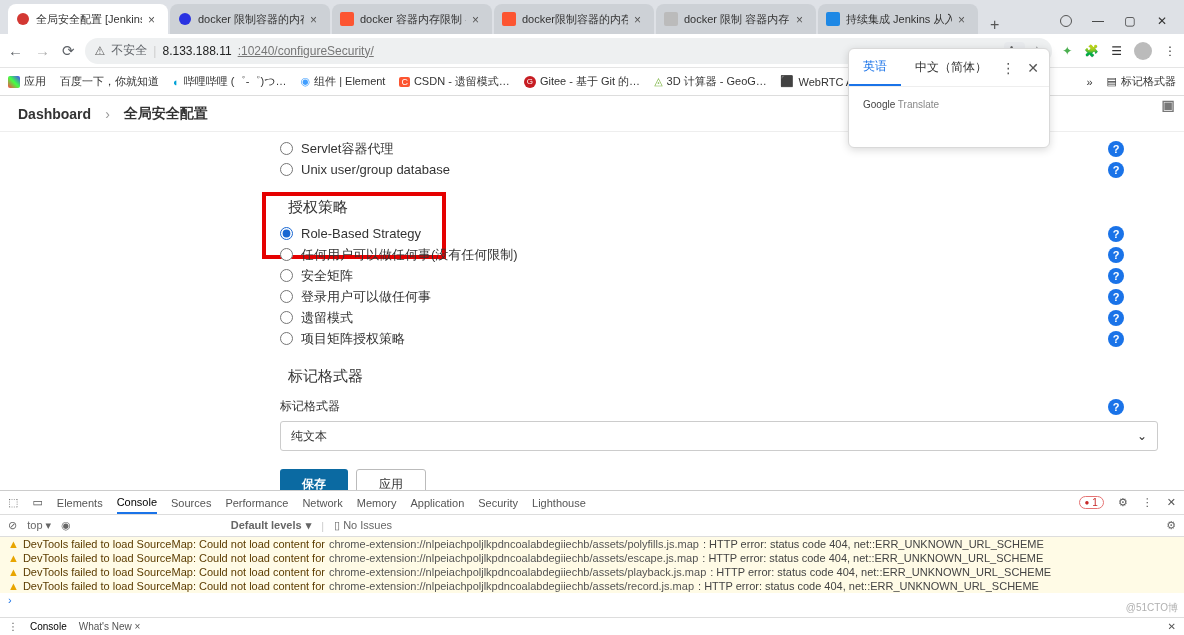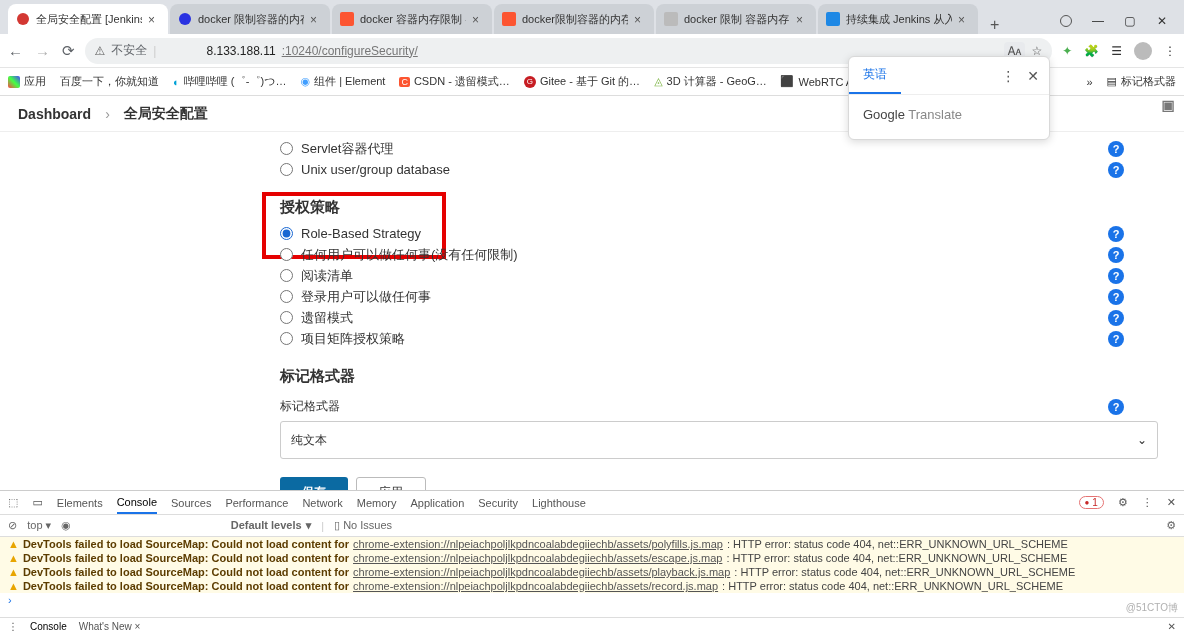--- a/index.html
+++ b/index.html
@@ -27,50 +27,50 @@
   .bookmarks .spacer { flex: 1; }
   
   .breadcrumb { height: 36px; display: flex; align-items: center; padding: 0 18px; font-size: 14px; font-weight: bold; gap: 14px; border-bottom: 1px solid #eee; }
   .breadcrumb .sep { color: #999; font-weight: normal;}
   
   .content { padding: 4px 36px 10px 280px; position:relative;}
   .radio-group { margin-bottom: 18px; }
   .radio-line { display: flex; align-items: center; height: 21px; font-size: 13px; gap: 8px; position:relative;}
   .radio-line input { margin: 0; accent-color:#1967d2;}
   .help { position:absolute; right:24px; width:16px;height:16px;border-radius:50%;background:#1a73e8;color:#fff;display:flex;align-items:center;justify-content:center;font-size:11px;font-weight:bold;}
-  .section-title { font-size: 15px; font-weight: bold; margin: 14px 0 6px; }
+  .section-title { font-size: 15px; font-weight: normal; margin: 14px 8px 6px; }
   .redbox{position:absolute;border:4px solid #e50000;left:262px;top:-3px;width:184px;height:67px;}
   .small-label{font-size:12px;color:#333;margin:6px 0 6px;}
-  .selectbox{width:878px;height:38px;border:1px solid #ccc;border-radius:3px;display:flex;align-items:center;justify-content:space-between;padding:0 10px;font-size:12px;}
+  .selectbox{width:878px;height:30px;border:1px solid #ccc;border-radius:3px;display:flex;align-items:center;justify-content:space-between;padding:0 10px;font-size:12px;}
   .btnrow{margin-top:18px;display:flex;gap:8px;}
   .primary-btn{background:#0b6aa2;color:#fff;border:none;border-radius:3px;height:30px;padding:0 22px;font-size:12px;font-weight:bold;}
   .secondary-btn{background:#fff;color:#333;border:1px solid #bbb;border-radius:3px;height:30px;padding:0 22px;font-size:12px;}
   
-  .gt-popup{position:absolute;top:56px;right:134px;width:202px;height:84px;background:#fff;border:1px solid #d9d9d9;border-radius:6px;box-shadow:0 2px 8px rgba(0,0,0,0.15);}
+  .gt-popup{position:absolute;top:48px;right:134px;width:202px;height:100px;background:#fff;border:1px solid #d9d9d9;border-radius:6px;box-shadow:0 2px 8px rgba(0,0,0,0.15);}
   .gt-tabs{display:flex;align-items:center;height:38px;border-bottom:1px solid #eee;}
   .gt-tab{padding:0 14px;font-size:12px;height:100%;display:flex;align-items:center;}
   .gt-tab.active{color:#1a73e8;border-bottom:2px solid #1a73e8;}
   .gt-actions{margin-left:auto;display:flex;gap:12px;padding-right:10px;color:#555;font-size:14px;}
-  .gt-body{font-size:13px;color:#555;padding:12px 14px;}
+  .gt-body{font-size:10px;color:#555;padding:12px 14px;}
   
   .devtools{position:absolute;left:0;right:0;bottom:18px;height:127px;background:#fff;border-top:1px solid #ccc;font-size:11px;}
   .dt-tabs{height:24px;border-bottom:1px solid #ddd;display:flex;align-items:center;gap:14px;padding:0 8px;color:#555;}
   .dt-tabs .dt-tab.active{color:#000;border-bottom:2px solid #1a73e8;height:100%;display:flex;align-items:center;}
   .dt-tabs .spacer{flex:1;}
   .dt-err{background:#fff;border:1px solid #e57373;color:#c62828;border-radius:8px;font-size:10px;padding:0 5px;display:inline-flex;align-items:center;gap:3px;}
   .dt-err::before{content:"●";color:#c62828;font-size:8px;}
   .dt-toolbar{height:22px;border-bottom:1px solid #ddd;display:flex;align-items:center;gap:10px;padding:0 8px;color:#666;font-size:11px;}
   .dt-toolbar .filterbox{flex:0 0 220px;color:#999;border:none;background:transparent;}
   .dt-toolbar .levels{display:flex;align-items:flex-start;gap:4px;font-weight:bold;}
   .dt-console{font-family:Consolas,monospace;font-size:11px;overflow:hidden;}
   .dt-line{display:flex;gap:4px;padding:1px 8px;align-items:baseline;white-space:nowrap;}
   .dt-line.w{background:#fffbe6;color:#444;}
   .dt-line .warn{color:#e8a500;}
-  .dt-line a{color:#555;text-decoration:underline;}
-  .dt-line .beg{color:#5c3c00;font-weight:bold;}
+  .dt-line a{color:#555;}
+  .dt-line .beg{color:#5c3c00;}
   
   .drawer{position:absolute;left:0;right:0;bottom:0;height:18px;border-top:1px solid #ddd;display:flex;align-items:center;font-size:10px;color:#555;padding:0 8px;gap:12px;}
   .drawer .tabactive{color:#000;}
   .watermark{position:absolute;right:6px;bottom:20px;color:#b0b0b0;font-size:10px;margin-top:16px;}
   .contextwin{position:absolute; right:4px; top:97px; width:24px; height:24px; color:#777;text-align:center;}
   svg{display:block;}
 </style>
 </head>
 <body>
 
@@ -141,21 +141,21 @@
 <div class="addressbar">
   <div class="navicons">
     <span>←</span>
     <span class="dim">→</span>
     <span>⟳</span>
   </div>
   <div class="urlbox">
     <span>⚠</span>
     <span class="insecure">不安全</span>
     <span style="color:#ccc;">|</span>
-    <span style="color:#222;margin-left:44px;">8.133.188.11</span>
+    <span style="color:#222;">8.133.188.11</span>
       <span style="color:#777;text-decoration:underline;">:10240/configureSecurity/</span>
     <span style="flex:1"></span>
     <span style="background:#e8eaed;border-radius:4px;padding:2px 4px;">🗛</span>
     <span>☆</span>
   </div>
   <div class="righticons">
     <span style="color:#4caf50;">✦</span>
     <span>🧩</span>
     <span>☰</span>
     <span style="width:18px;height:18px;border-radius:50%;background:#bbb;display:inline-block;"></span>
@@ -233,21 +233,21 @@
           <span>Role-Based Strategy</span>
           <span class="help">?</span>
         </div>
       <div class="radio-line">
           <input type="radio" name="as" style="">
           <span>任何用户可以做任何事(没有任何限制)</span>
           <span class="help">?</span>
         </div>
       <div class="radio-line">
           <input type="radio" name="as" style="">
-          <span>阅读清单</span>
+          <span>安全矩阵</span>
           <span class="help">?</span>
         </div>
       <div class="radio-line">
           <input type="radio" name="as" style="">
           <span>登录用户可以做任何事</span>
           <span class="help">?</span>
         </div>
       <div class="radio-line">
           <input type="radio" name="as" style="">
           <span>遗留模式</span>
@@ -273,20 +273,21 @@
 
   <div class="btnrow">
     <button class="primary-btn">保存</button>
     <button class="secondary-btn">应用</button>
   </div>
 </div>
 
 <div class="gt-popup">
   <div class="gt-tabs">
     <div class="gt-tab active">英语</div>
+    <div class="gt-tab">中文（简体）</div>
     <div class="gt-actions">
       <span>⋮</span>
       <span>✕</span>
     </div>
   </div>
   <div class="gt-body"><span style="color:#444;">Google</span> <span style="color:#888;">Translate</span></div>
 </div>
 
 <div class="devtools">
   <div class="dt-tabs">

